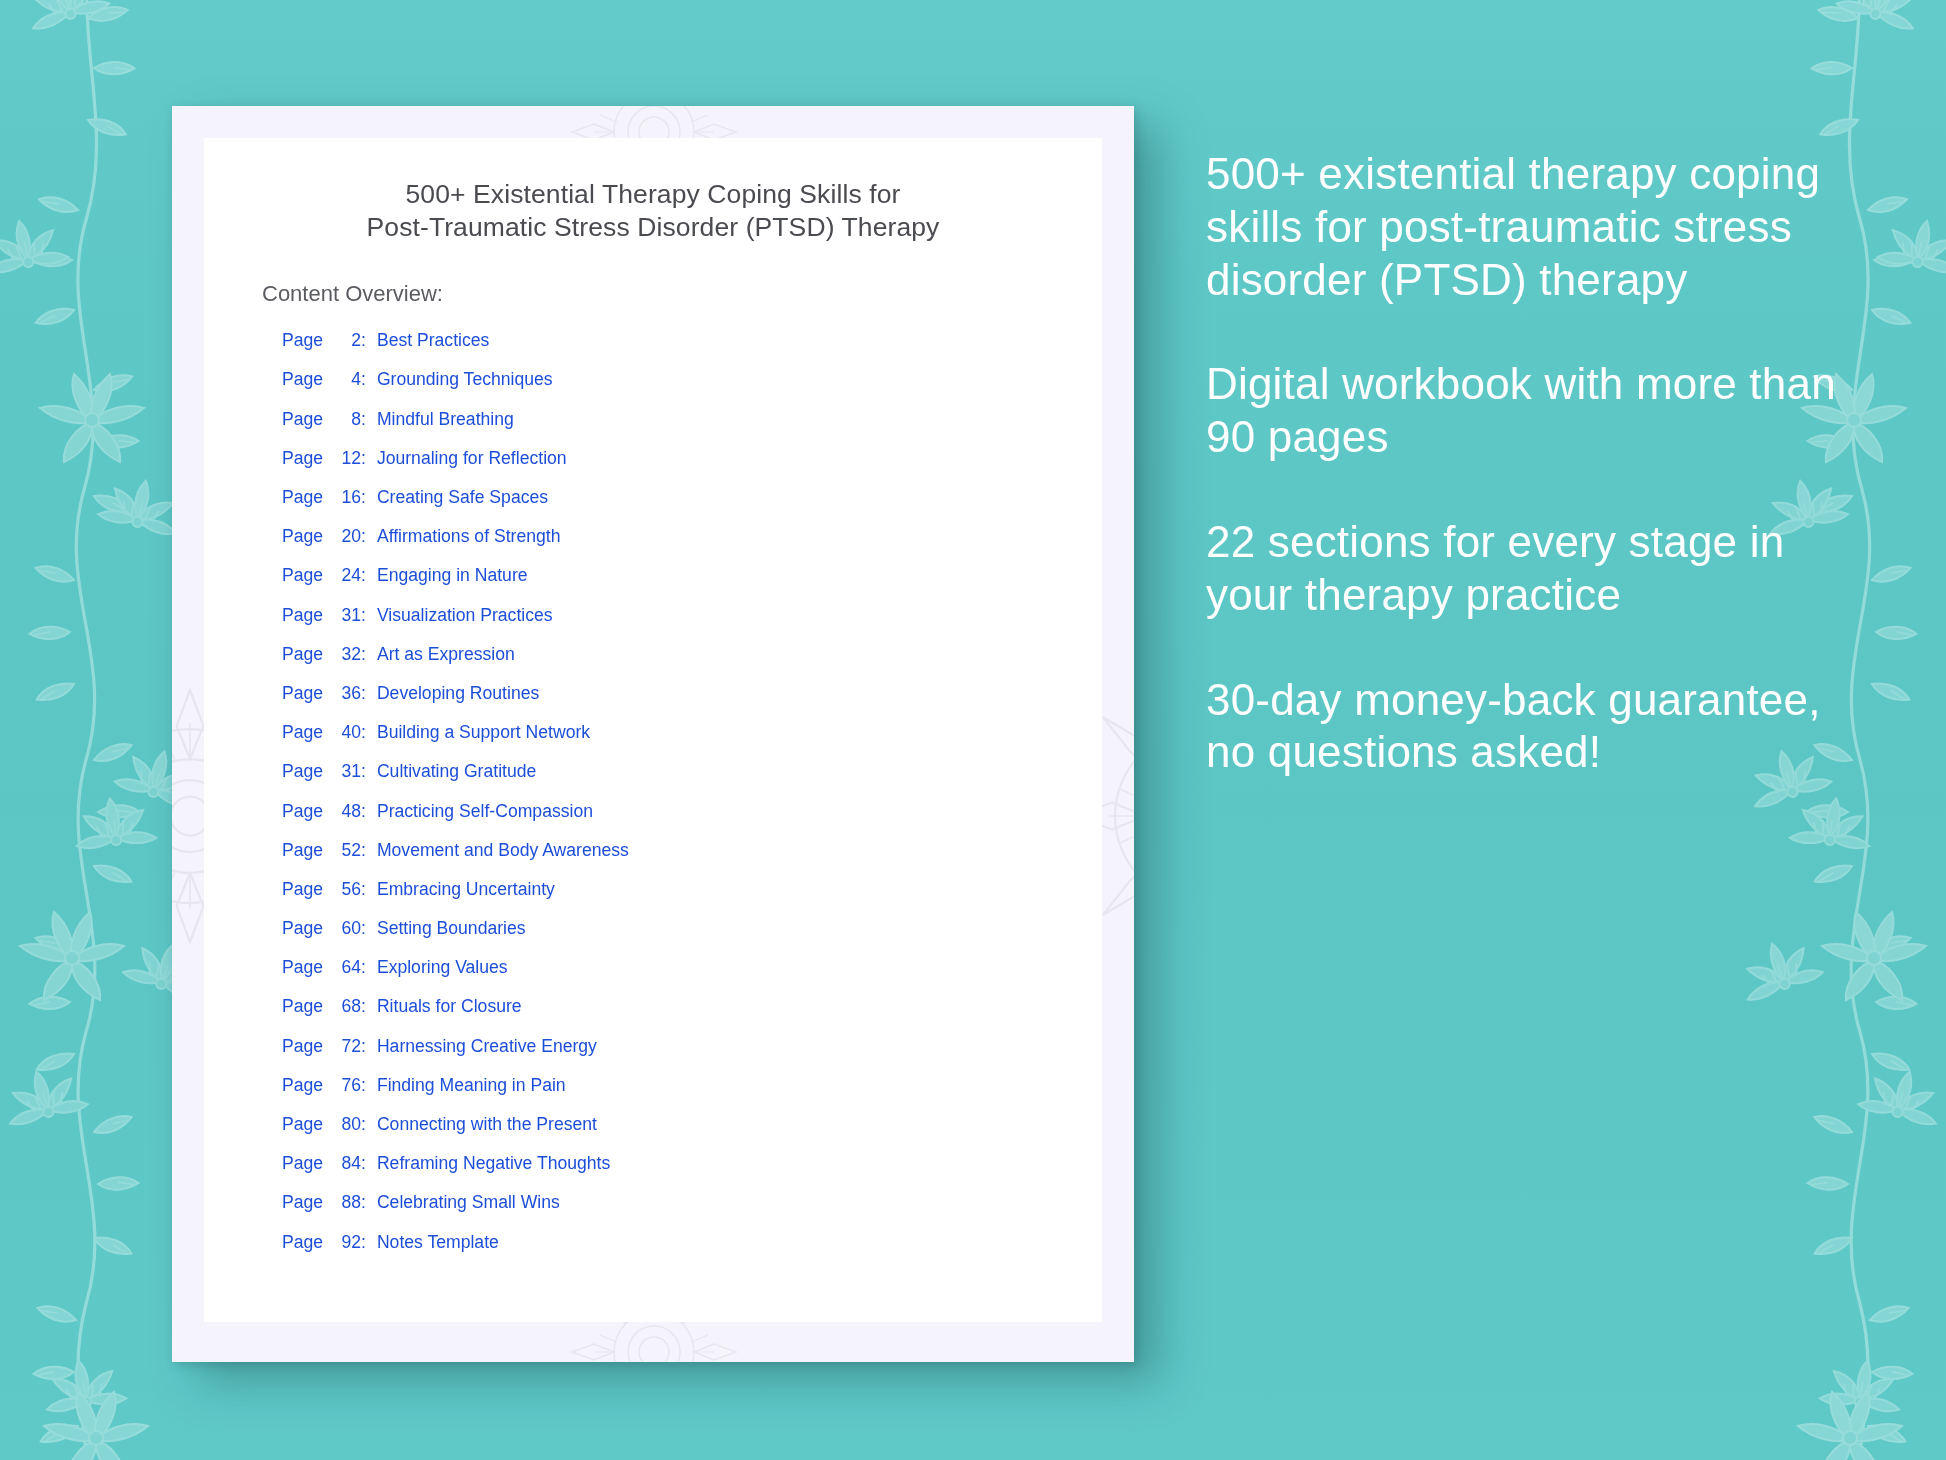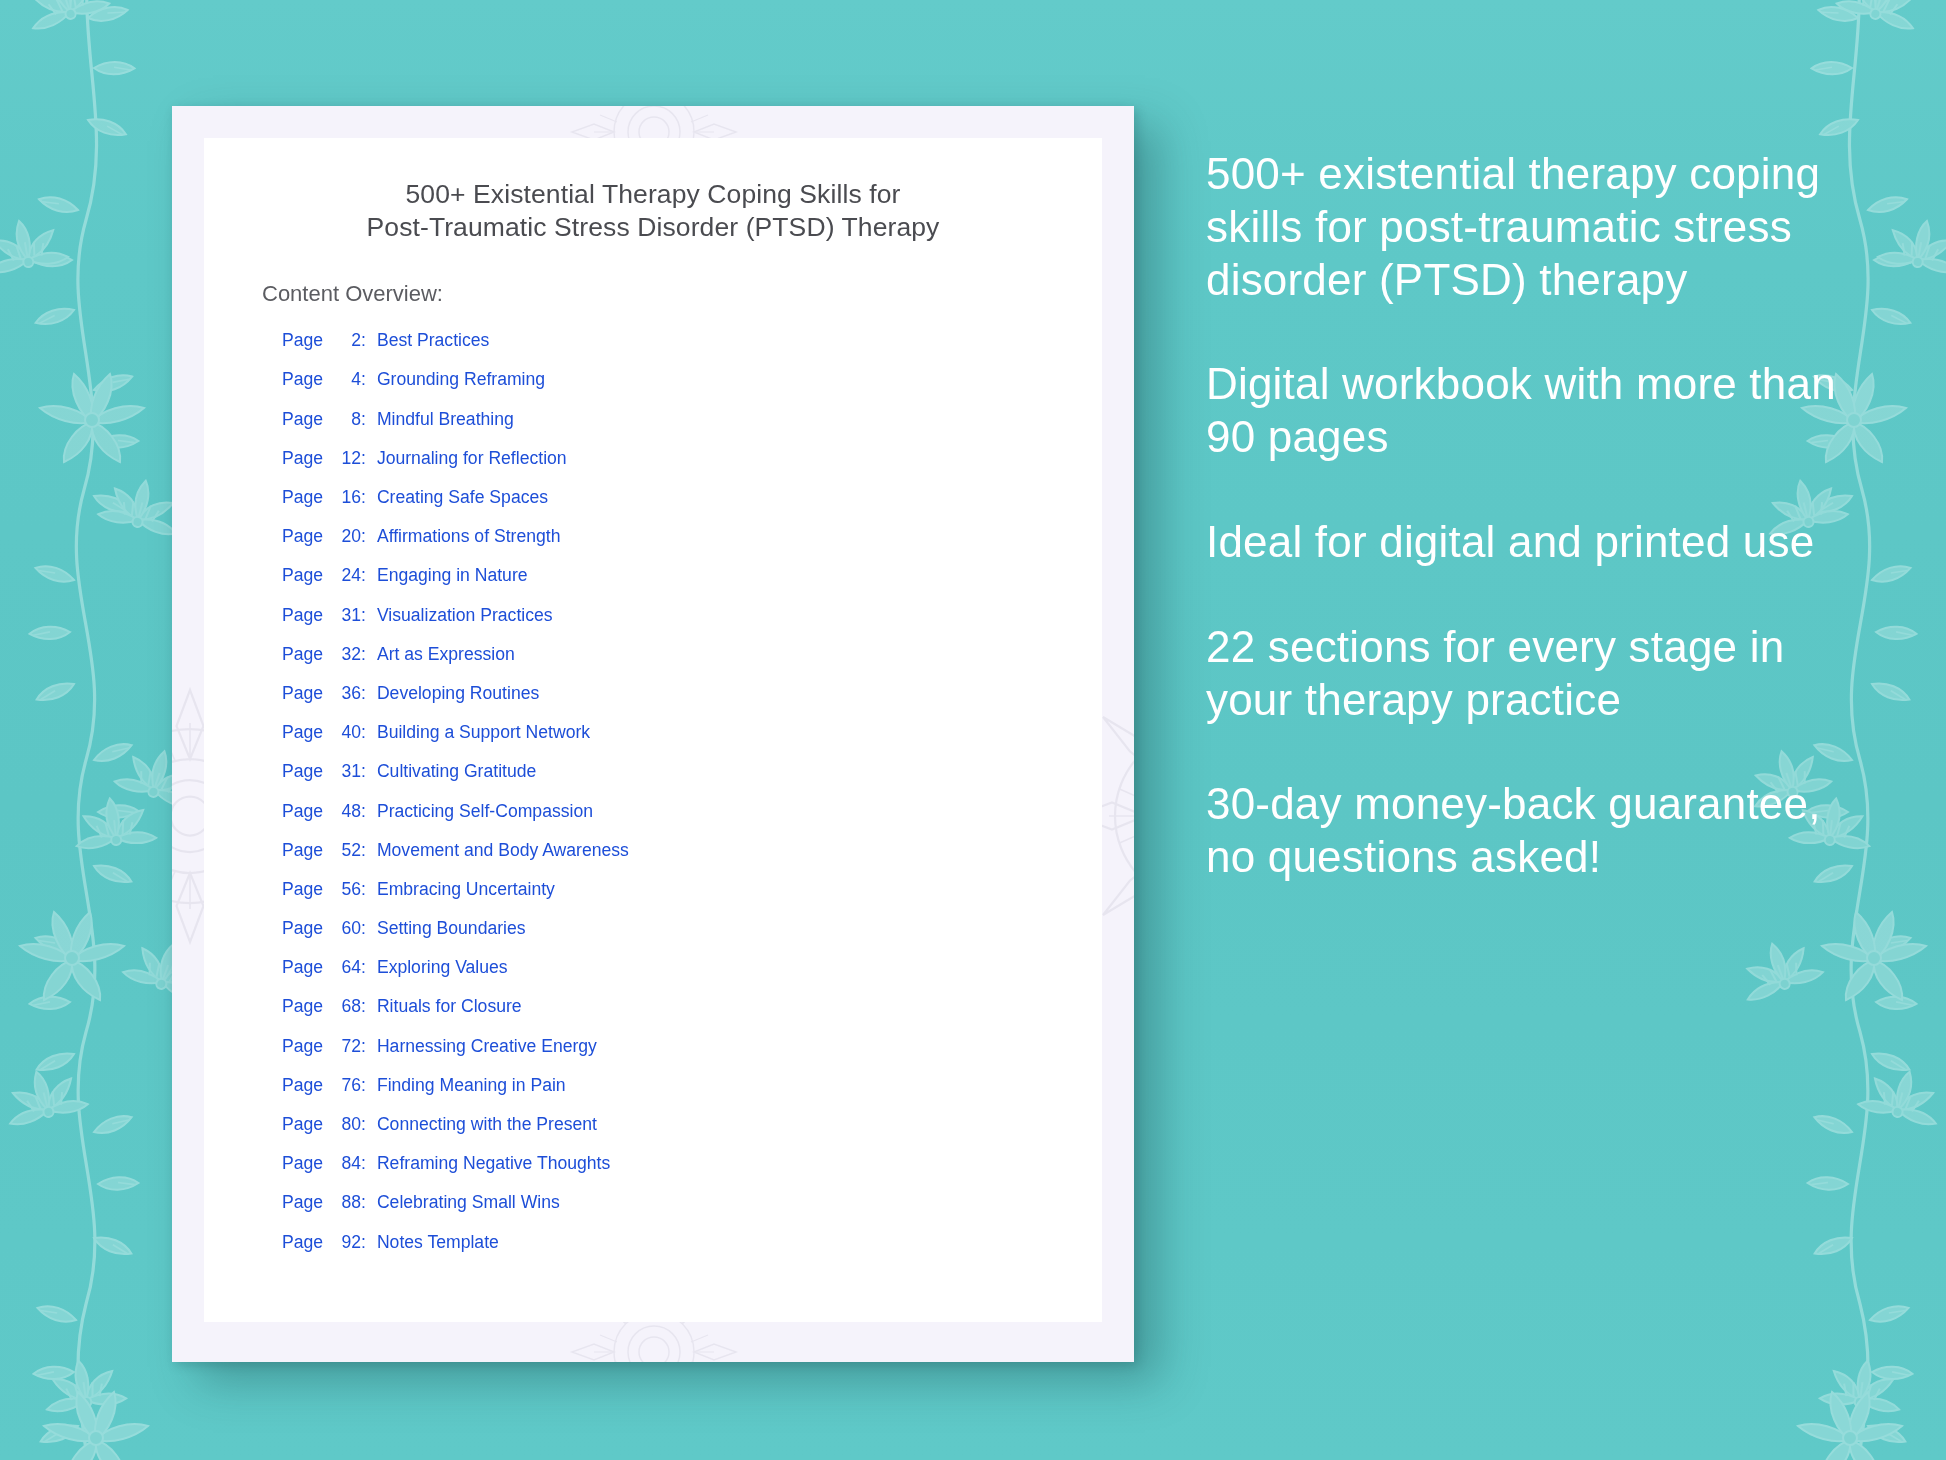--- a/index.html
+++ b/index.html
@@ -388,21 +388,21 @@
       <li>
             <span class="pg-word">Page</span>
             <span class="pg-num">2</span>
             <span class="pg-colon">:</span>
             <span class="pg-title">Best Practices</span>
           </li>
           <li>
             <span class="pg-word">Page</span>
             <span class="pg-num">4</span>
             <span class="pg-colon">:</span>
-            <span class="pg-title">Grounding Reframing</span>
+            <span class="pg-title">Grounding Techniques</span>
           </li>
           <li>
             <span class="pg-word">Page</span>
             <span class="pg-num">8</span>
             <span class="pg-colon">:</span>
             <span class="pg-title">Mindful Breathing</span>
           </li>
           <li>
             <span class="pg-word">Page</span>
             <span class="pg-num">12</span>
@@ -530,18 +530,17 @@
             <span class="pg-title">Notes Template</span>
           </li>
         </ul>
     </div>
   </div>
 
   <div id="promo">
 
   <p>500+ existential therapy coping skills for post-traumatic stress disorder (PTSD) therapy</p>
       <p>Digital workbook with more than 90 pages</p>
-      <p>Ideal for digital and printed use</p>
       <p>22 sections for every stage in your therapy practice</p>
       <p>30-day money-back guarantee, no questions asked!</p>
     </div>
 
 </div>
 
 </body></html>

